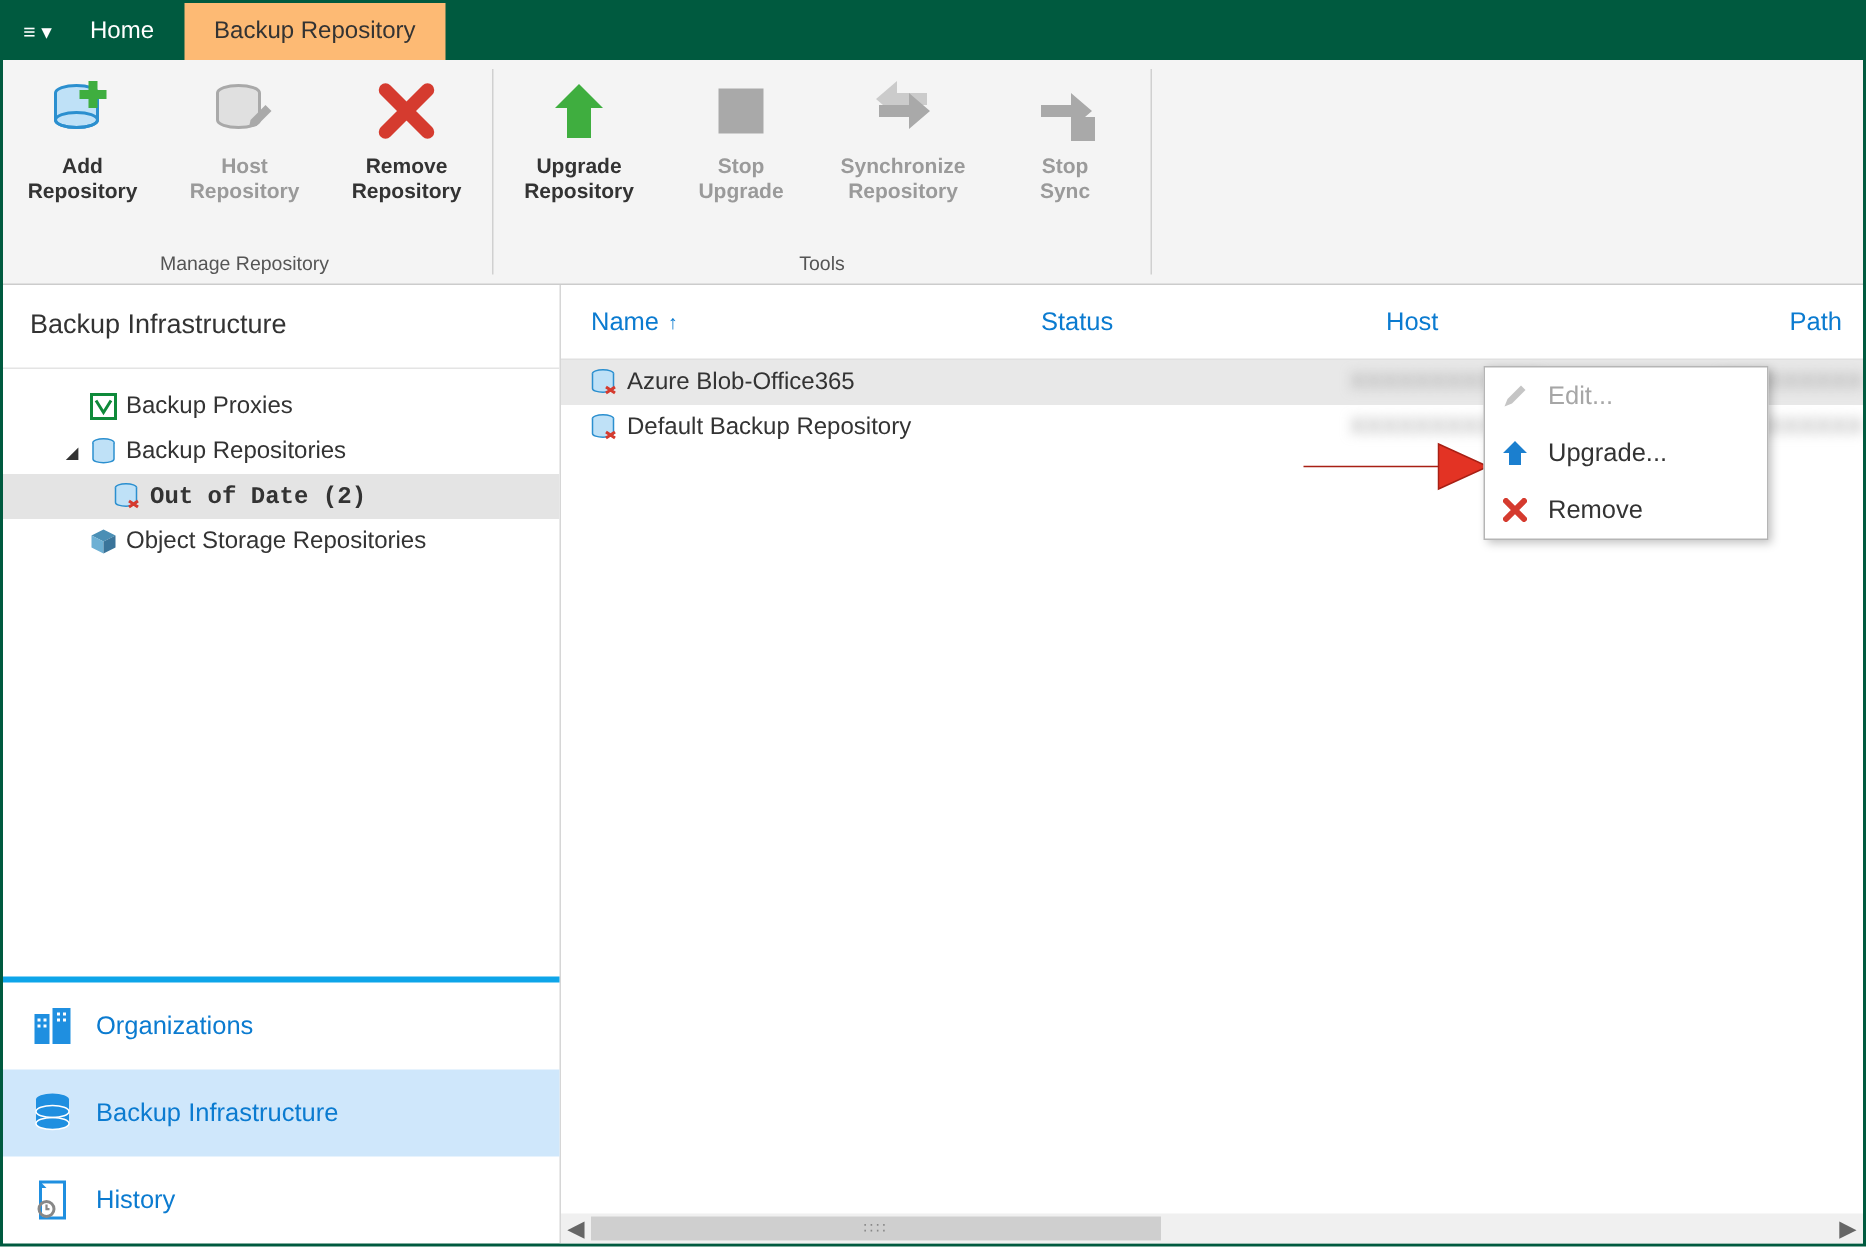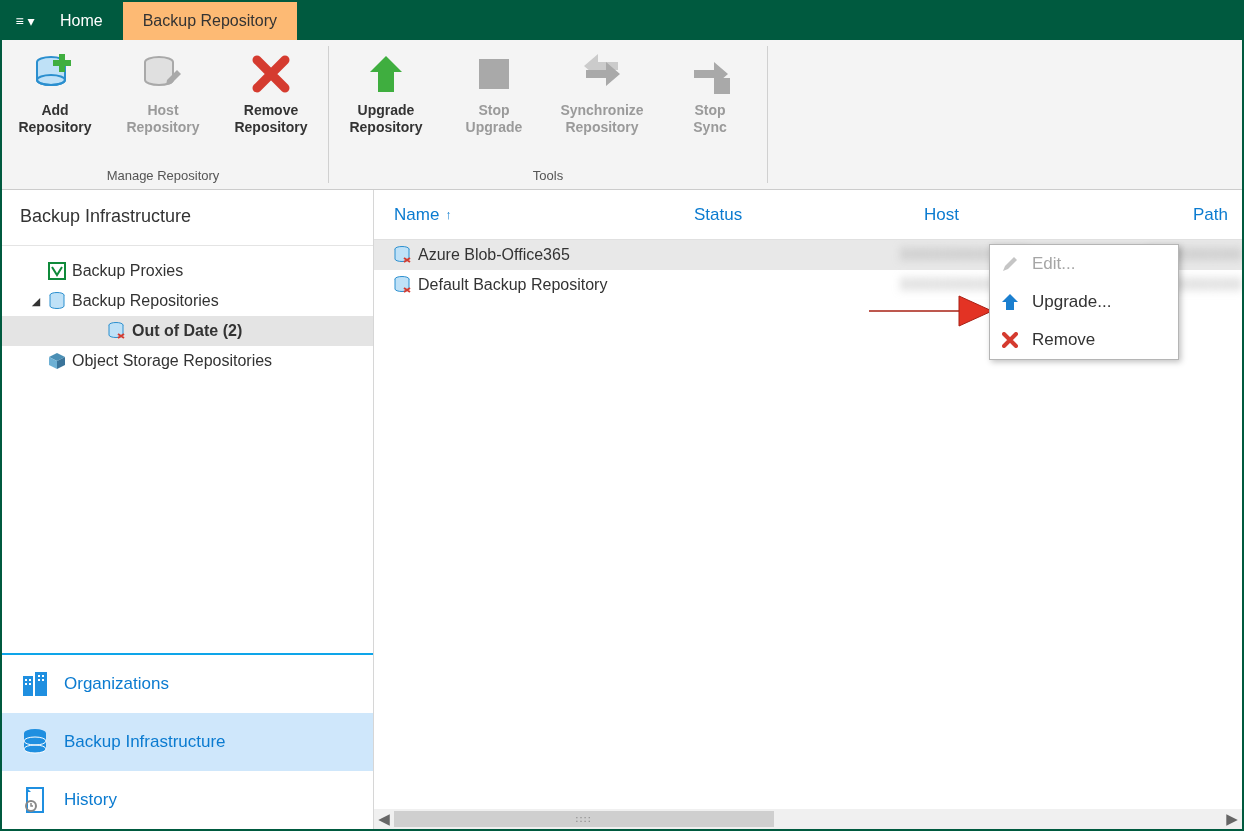--- a/index.html
+++ b/index.html
@@ -23,27 +23,27 @@
   .ribbon-btn.disabled { color:#9a9a9a; }
   .ribbon-group-label { font-size:13px; color:#555; margin-top:auto; padding-bottom:4px; }
 
   
   .workspace { flex:1; display:flex; min-height:0; }
 
   
   .sidebar { width:372px; border-right:1px solid #d6d6d6; display:flex; flex-direction:column; }
   .sidebar-title { padding:16px 18px 18px 18px; font-size:18px; color:#333; border-bottom:1px solid #e4e4e4; }
   .tree { flex:1; padding-top:10px; overflow:auto; }
-  .tree-row { display:flex; align-items:center; height:30px; padding-left:28px; cursor:pointer; font-size:16px; gap:6px; }
+  .tree-row { display:flex; align-items:center; height:30px; padding-left:40px; cursor:pointer; font-size:16px; gap:6px; }
   .tree-row .expander { width:12px; text-align:center; font-size:11px; color:#333; }
   .tree-row .row-icon { width:18px; height:18px; display:flex; align-items:center; justify-content:center; }
-  .tree-row.level2 { padding-left:88px; }
+  .tree-row.level2 { padding-left:56px;font-family:Liberation Mono, monospace; }
   .tree-row.selected { background:#e4e4e4; font-weight:bold; }
 
-  .sidebar-bottom { border-top:2px solid #0ea5e9; }
+  .sidebar-bottom { border-top:4px solid #0ea5e9; }
   .nav-item { display:flex; align-items:center; height:58px; padding-left:18px; gap:14px; color:#0b7bd0; font-size:17px; cursor:pointer; }
   .nav-item.active { background:#cfe7fb; }
   .nav-item .nav-icon { width:30px; height:30px; display:flex; align-items:center; justify-content:center; color:#1f8fe0; }
 
   
   .main { flex:1; display:flex; flex-direction:column; min-width:0; }
   .col-headers { display:flex; height:50px; border-bottom:1px solid #e0e0e0; padding-left:20px; align-items:center; }
   .col { font-size:17px; color:#0b7bd0; display:flex; align-items:center; gap:6px; }
   .col-name { width:300px; }
   .col-status { width:230px; }

